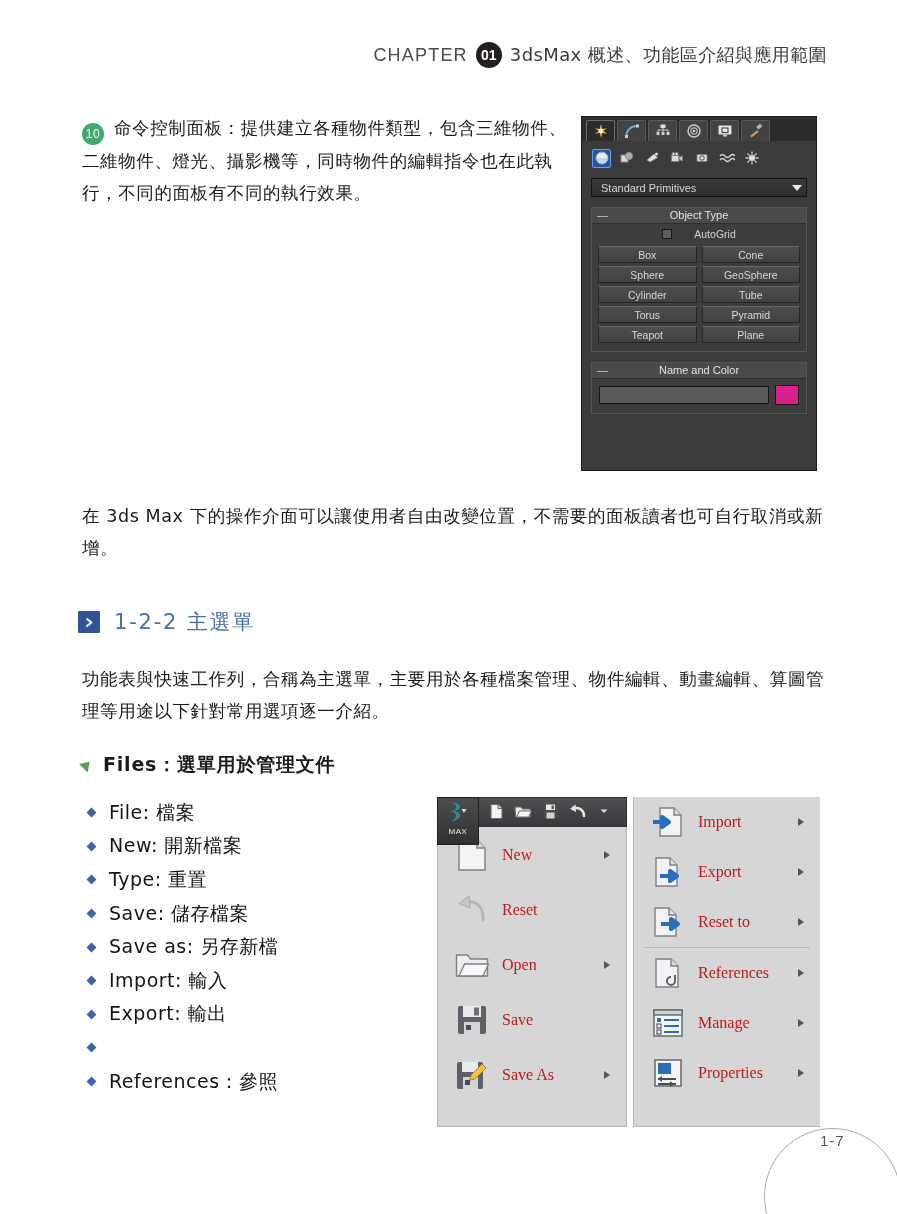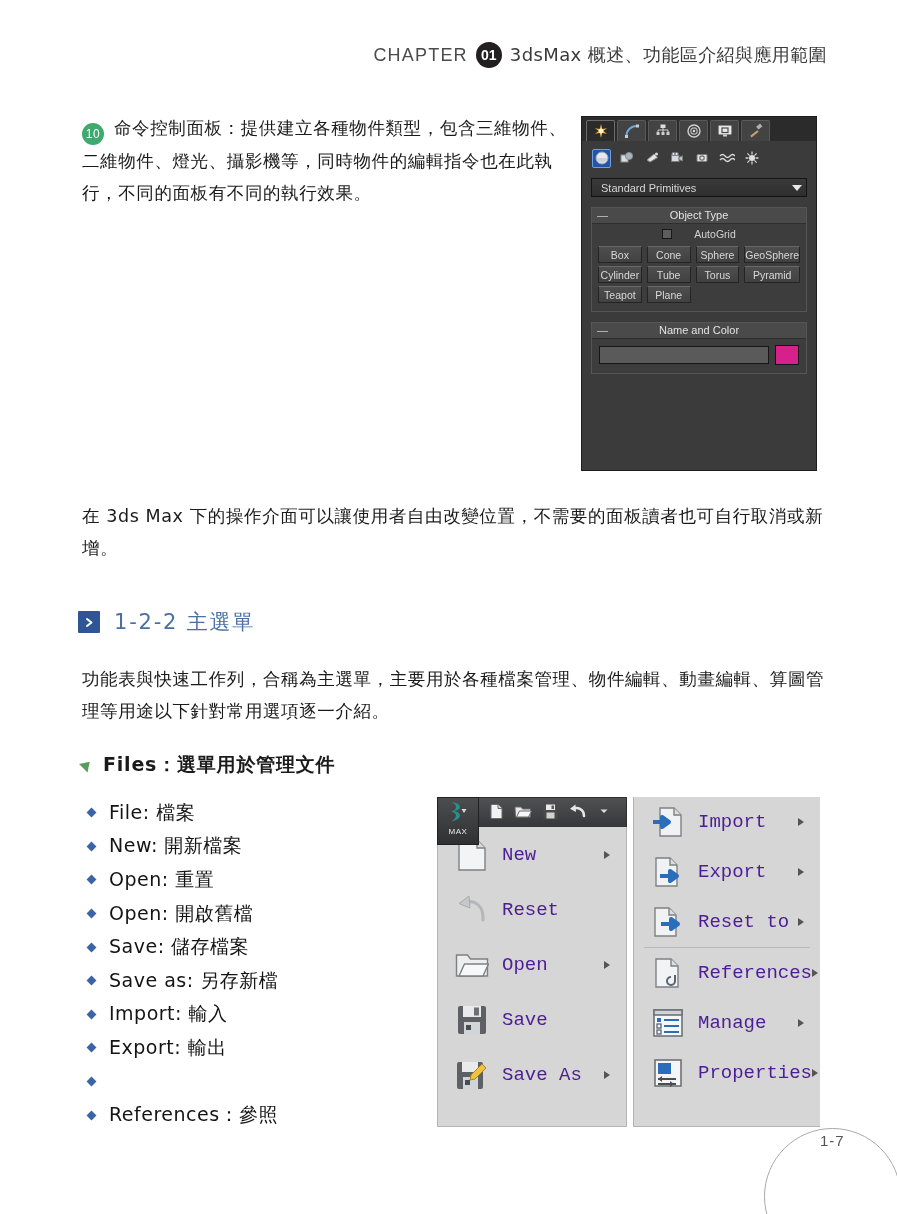--- a/index.html
+++ b/index.html
@@ -286,21 +286,21 @@
   }
   .checkbox {
     width: 10px; height: 10px;
     border: 1px solid #171717;
     background: #5d5d5d;
     margin-right: 22px;
     box-sizing: border-box;
   }
   .btn-grid {
     display: grid;
-    grid-template-columns: 1fr 1fr 1fr 1fr;
+    grid-template-columns: 1fr 1fr;
     gap: 3px 5px;
     padding: 2px 6px 8px 6px;
   }
   .prim-btn {
     height: 17px;
     background: linear-gradient(#4e4e4e, #414141);
     border: 1px solid #242424;
     border-top-color: #686868;
     color: #d8d8d8;
     font-size: 10.5px;
@@ -413,23 +413,23 @@
   .menu-item .mi-icon {
     width: 36px;
     height: 36px;
     flex: 0 0 auto;
     display: flex;
     align-items: center;
     justify-content: center;
     margin-right: 12px;
   }
   .menu-item .mi-label {
-    font-size: 19px;
-    color: #4c1d95;
-    font-family: Liberation Mono, monospace;
+    font-size: 16px;
+    color: #b91c1c;
+    font-family: Liberation Serif, serif;
     flex: 1;
   }
   .mi-arrow {
     width: 0; height: 0;
     border-top: 4.5px solid transparent;
     border-bottom: 4.5px solid transparent;
     border-left: 6px solid #555;
     margin-right: 6px;
   }
   .menu-divider {
@@ -633,25 +633,21 @@
   <li>
       <span class="diamond"></span>
       <span>File: 檔案</span>
     </li>
   <li>
       <span class="diamond"></span>
       <span>New: 開新檔案</span>
     </li>
   <li>
       <span class="diamond"></span>
-      <span>Open: 重置</span>
-    </li>
-  <li>
-      <span class="diamond"></span>
-      <span>Open: 開啟舊檔</span>
+      <span>Type: 重置</span>
     </li>
   <li>
       <span class="diamond"></span>
       <span>Save: 儲存檔案</span>
     </li>
   <li>
       <span class="diamond"></span>
       <span>Save as: 另存新檔</span>
     </li>
   <li>

